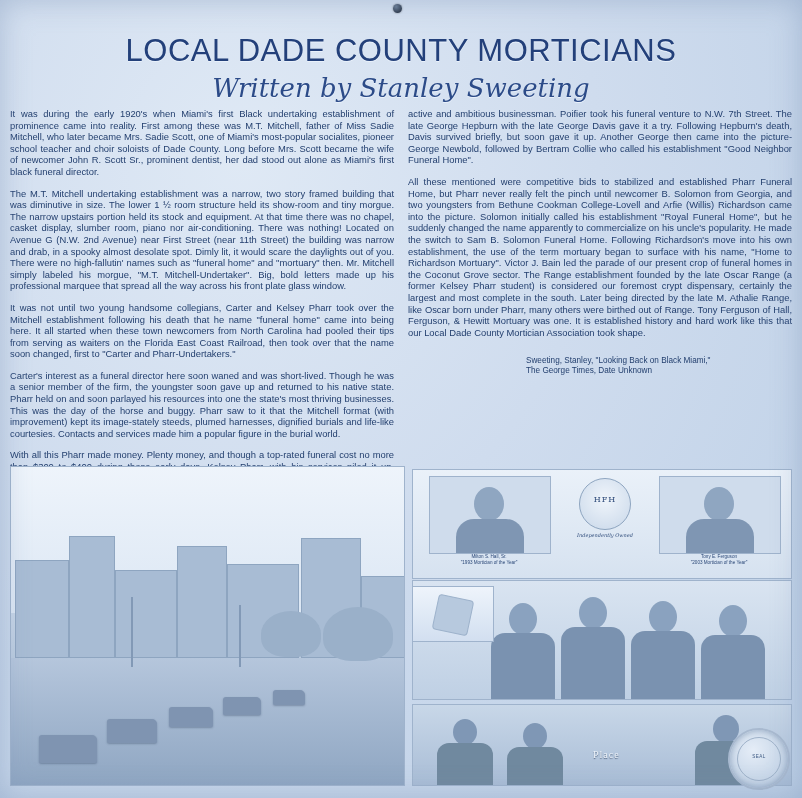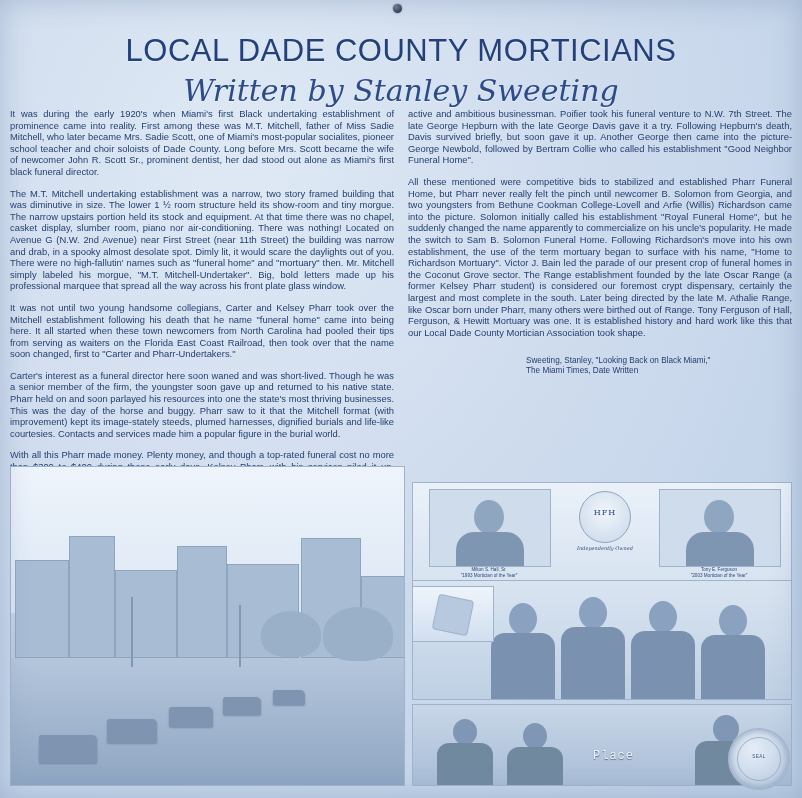--- a/index.html
+++ b/index.html
@@ -48,21 +48,21 @@
     color: #23407a;
     font-weight: 400;
     margin: 0;
     padding-top: 22px;
     text-shadow: 0 1px 0 #e9f1fb;
   }
   .subtitle {
     text-align: center;
     font-family: "DejaVu Serif", serif;
     font-style: italic;
-    font-size: 30px;
+    font-size: 26px;
     color: #2c4b88;
     margin: 4px 0 0 0;
     text-shadow: 0 1px 0 #e9f1fb;
   }
 
   .columns {
     position: absolute;
     top: 108px;
     left: 10px;
     width: 782px;
@@ -122,21 +122,21 @@
     box-shadow: 0 1px 2px rgba(40,60,90,0.35);
   }
   .ph-street .pole {
     position:absolute; width:2px; background:#8299b6;
   }
   .ph-street .tree {
     position:absolute; border-radius:50% 50% 40% 40%; background:#9ab0c9;
   }
 
   
-  .ph-portraits { left: 402px; top: 16px; width: 380px; height: 110px;
+  .ph-portraits { left: 402px; top: 3px; width: 380px; height: 110px;
     background: linear-gradient(180deg,#eaf1f9,#d6e2f0); }
   .ph-portraits .pbox { position:absolute; border:1px solid #9fb3cc; background:#cfdcec; }
   .ph-portraits .head {
     position:absolute; border-radius:50%; background:#8fa6c1;
   }
   .ph-portraits .body {
     position:absolute; border-radius:18px 18px 0 0; background:#7f96b3;
   }
   .ph-portraits .cap {
     font-size: 4.6px; color:#2b4878; text-align:center; position:absolute;
@@ -163,22 +163,22 @@
   .ph-ribbon { left: 402px; top: 120px; width: 82px; height: 56px;
     background: linear-gradient(180deg,#eef4fb,#d2dff0); }
   .ph-ribbon .rb { position:absolute; left:22px; top:10px; width:34px; height:34px;
      background:#b7c9de; border-radius:4px; transform:rotate(12deg); border:1px solid #9db2cb;}
 
   .ph-bottom { left: 402px; top: 238px; width: 380px; height: 82px;
     background: linear-gradient(180deg,#c8d7e8,#a9bdd6); }
   .ph-bottom .b-head { position:absolute; border-radius:50%; background:#7f97b5; }
   .ph-bottom .b-body { position:absolute; border-radius:12px 12px 0 0; background:#70899f; }
   .ph-bottom .place {
-    position:absolute; left:180px; top:44px; font-size:12px; color:#eef3fa;
-    font-family:Liberation Mono, monospace; letter-spacing:1px;
+    position:absolute; left:180px; top:44px; font-size:10px; color:#eef3fa;
+    font-family:Liberation Serif, serif; letter-spacing:1px;
     text-shadow: 0 1px 1px rgba(20,40,70,0.6);
   }
 
   .seal {
     position:absolute; right: 12px; bottom: 8px;
     width: 58px; height: 58px; border-radius:50%;
     border: 2px solid #a8b9cf;
     background: radial-gradient(circle at 40% 35%, #e5edf7, #c3d3e6 70%, #aebfd6);
     box-shadow: inset 0 0 6px rgba(90,115,150,0.5);
   }
@@ -211,21 +211,21 @@
       <p class="body">Carter's interest as a funeral director here soon waned and was short-lived.  Though he was a senior member of the firm, the youngster soon gave up and returned to his native state.  Pharr held on and soon parlayed his resources into one the state's most thriving businesses.  This was the day of the horse and buggy.  Pharr saw to it that the Mitchell format (with improvement) kept its image-stately steeds, plumed harnesses, dignified burials and life-like courtesies.  Contacts and services made him a popular figure in the burial world.</p>
       <p class="body">With all this Pharr made money.  Plenty money, and though a top-rated funeral cost no more than $300 to $400 during those early days, Kelsey Pharr, with his services piled it up.  Following a few years as Miami's only and sought-after undertaker, Pharr began to make changes.  He bought property directly across the street from the old Mitchell place, built a modern stone building, bought modern equipment, hired efficient and popular help, bought mechanized hearses, and then hung out his new shingle "Pharr Funeral Home".  This was the birth of Black "funeral homes" in Miami.  It soon merited the distinction as one of the South's "most-popular, most efficient, most-distinguished, most-sought-after and most talked about" funeral homes in the business.  Pharr kept it that way.  Always thinking and planning for the best there is in any Pharr endeavor, the 5 ft 5 inch "giant" came up with the immortal original "Just Plain Nice," his motto of consequence.  He followed this in later years with "Quiet Dignity."  Both mottos were symbolic of the man, his business and his service; both followed him to his grave.</p>
       <p class="body">The late Henry Sears tried his luck at the funeral business but was short lived following his death in the early 20's.  Then came Joseph Poitier who was an</p>
     </div>
 
     <div class="col">
       <p class="body">active and ambitious businessman. Poifier took his funeral venture to N.W. 7th Street.  The late George Hepburn with the late George Davis gave it a try.  Following Hepburn's death, Davis survived briefly, but soon gave it up.  Another George then came into the picture-George Newbold, followed by Bertram Collie who called his establishment "Good Neighbor Funeral Home".</p>
       <p class="body">All these mentioned were competitive bids to stabilized and established Pharr Funeral Home, but Pharr never really felt the pinch until newcomer B. Solomon from Georgia, and two youngsters from Bethune Cookman College-Lovell and Arfie (Willis) Richardson came into the picture.  Solomon initially called his establishment "Royal Funeral Home", but he suddenly changed the name apparently to commercialize on his uncle's popularity.  He made the switch to Sam B. Solomon Funeral Home.  Following Richardson's move into his own establishment, the use of the term mortuary began to surface with his name, "Home to Richardson Mortuary".  Victor J. Bain led the parade of our present crop of funeral homes in the Coconut Grove sector.  The Range establishment founded by the late Oscar Range (a former Kelsey Pharr student) is considered our foremost crypt dispensary, certainly the largest and most complete in the south.  Later being directed by the late M. Athalie Range, like Oscar born under Pharr, many others were birthed out of Range. Tony Ferguson of Hall, Ferguson, &amp; Hewitt Mortuary was one.  It is established history and hard work like this that our Local Dade County Mortician Association took shape.</p>
       <div class="credit">
         <div>Sweeting, Stanley, "Looking Back on Black Miami,"</div>
-        <div>The Miami Times, Date Written</div>
+        <div>The George Times, Date Unknown</div>
       </div>
     </div>
 
   </div>
 
   <div class="collage">
 
     <div class="photo ph-street">
       <div class="sky"></div>
       <div class="road"></div>

